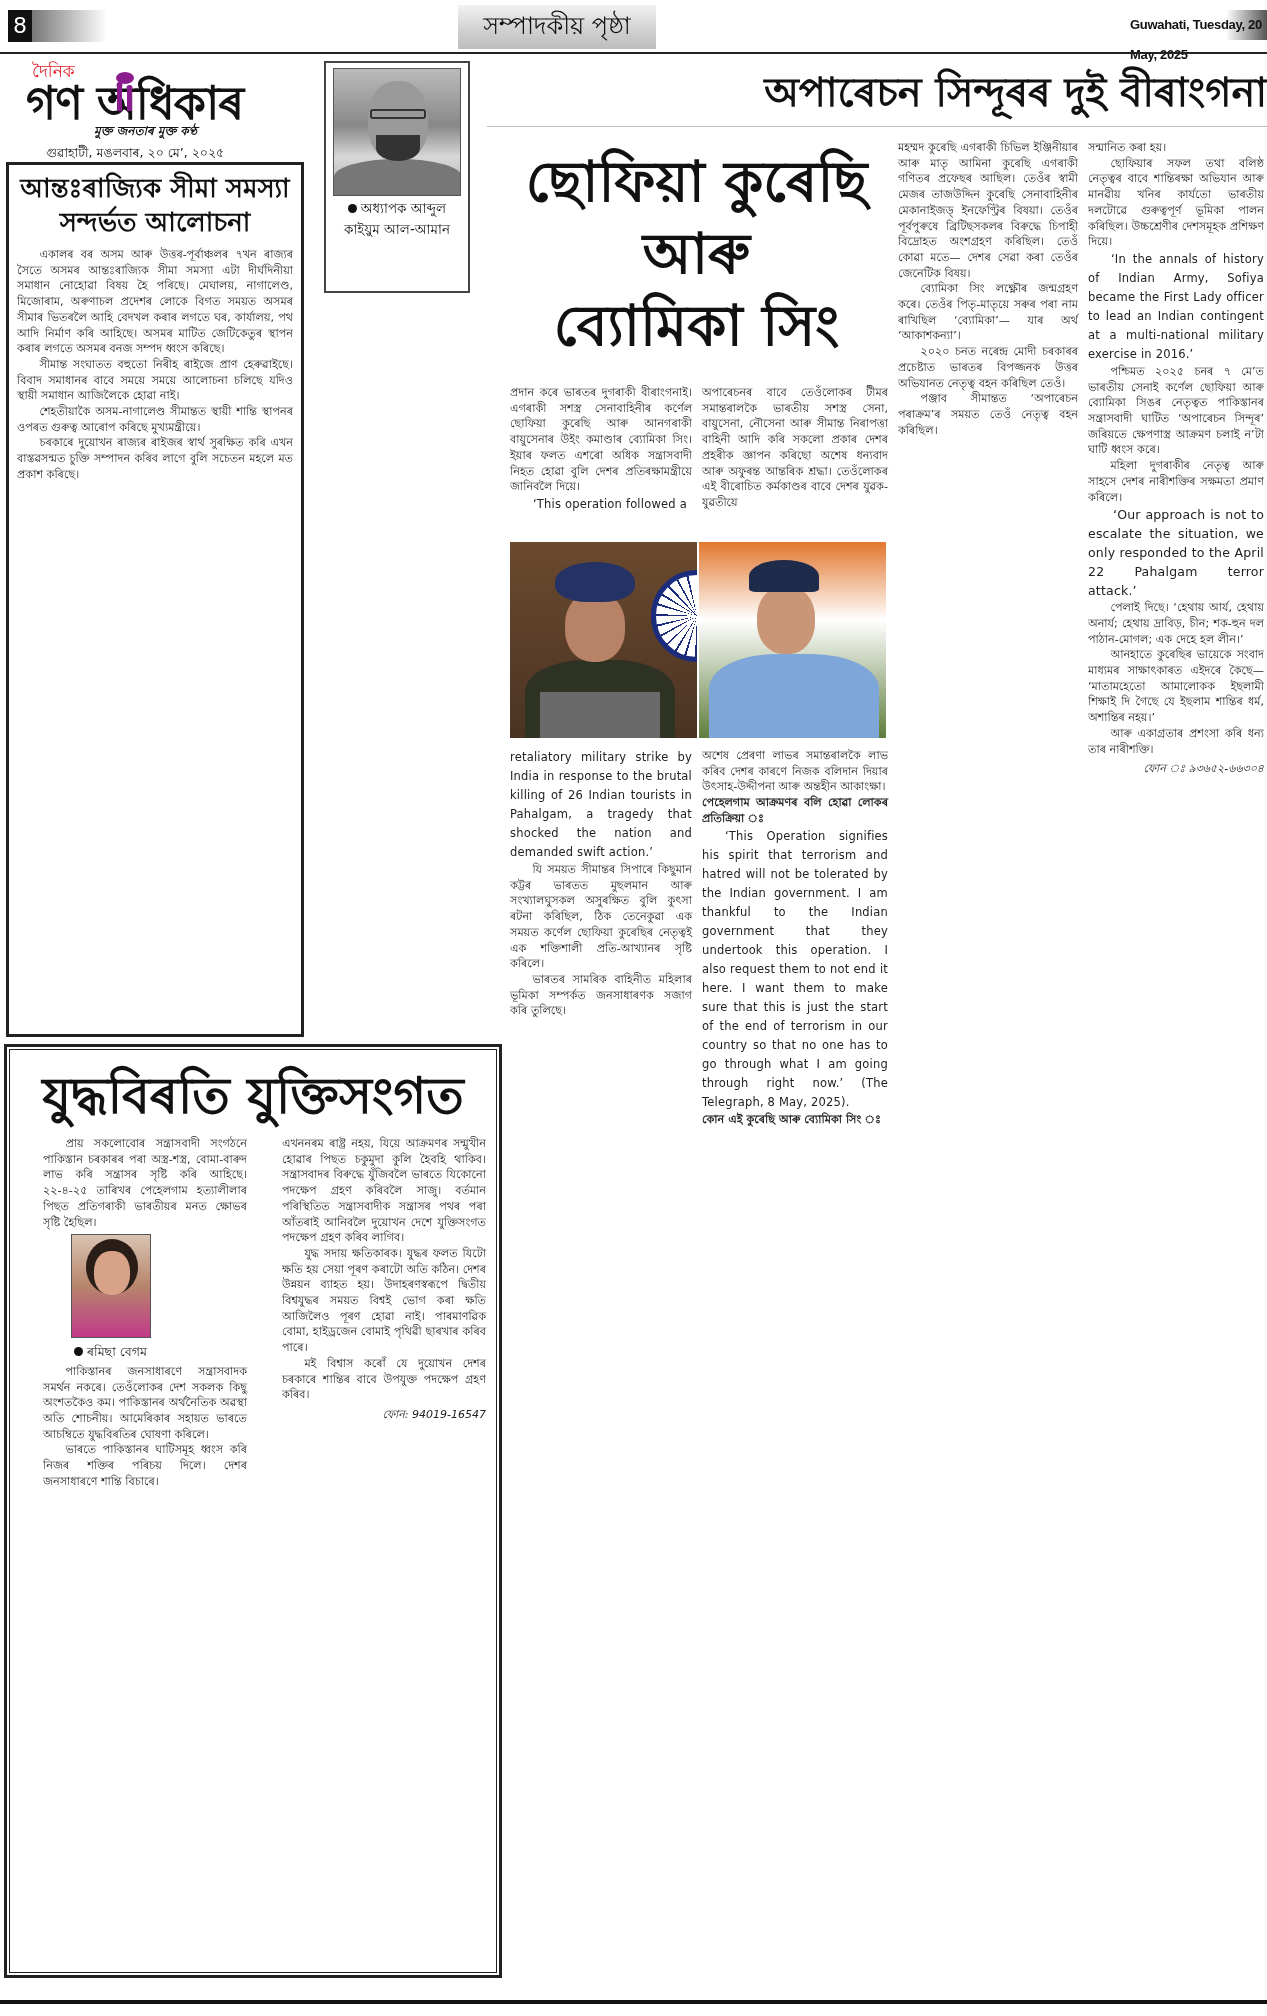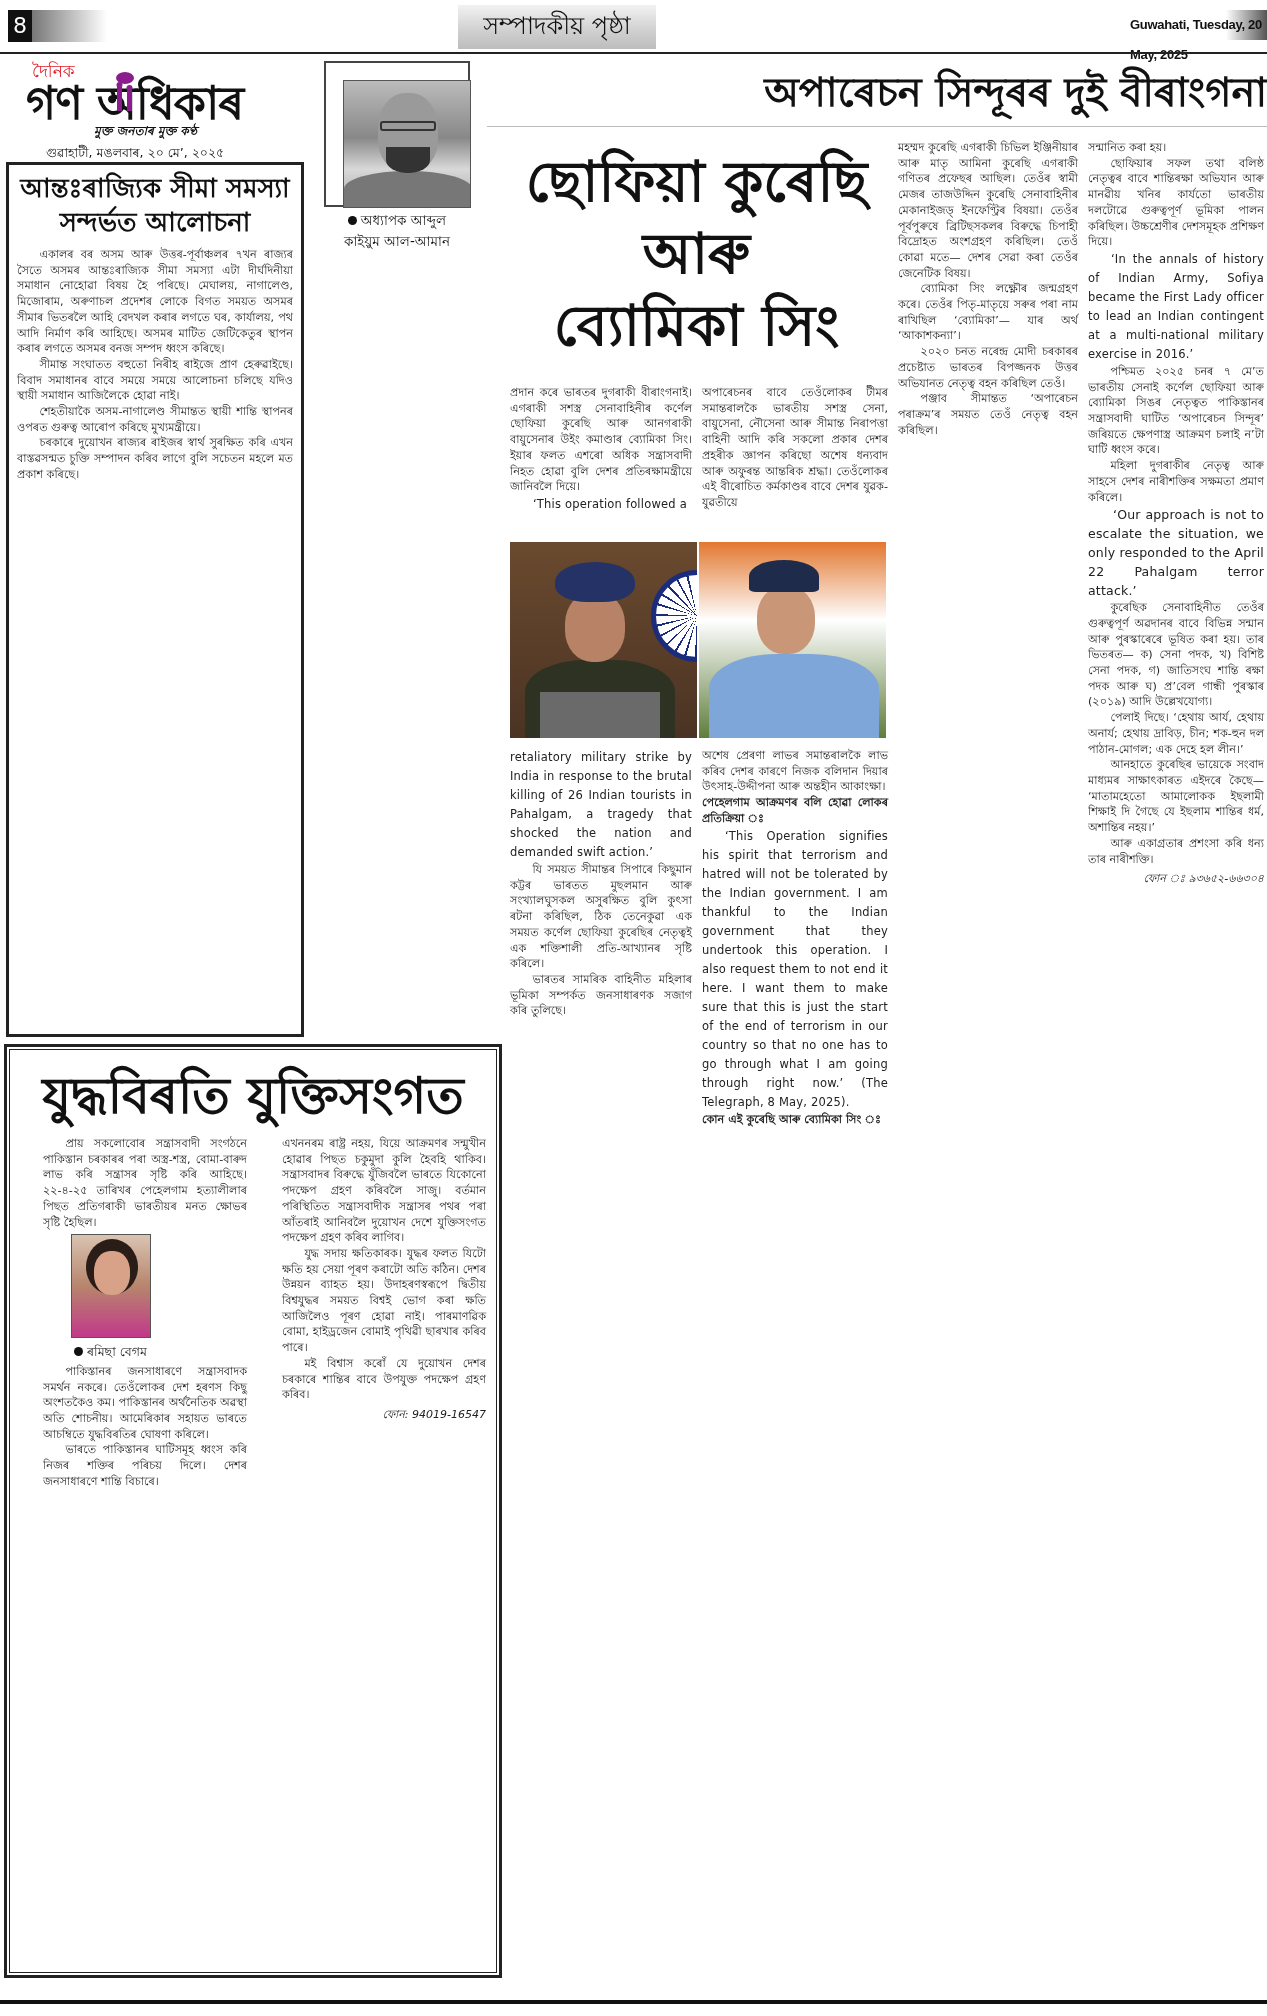--- a/index.html
+++ b/index.html
@@ -18,21 +18,21 @@
               background: linear-gradient(90deg, #fff 70%, #555 100%); padding-left: 0; letter-spacing: -0.3px; }
   .topline { left: 0; top: 52px; width: 1267px; height: 2px; background: #222; }
 
   .masthead { left: 14px; top: 58px; width: 300px; height: 110px; }
   .mast-small { position: absolute; left: 18px; top: 0; color: #e0202a; font-size: 17px; font-family: "DejaVu Serif", serif; }
   .mast-big { position: absolute; left: 12px; top: 10px; font-size: 46px; font-weight: bold; font-family: "DejaVu Serif", serif; letter-spacing: -1px; }
   .mast-icon { position: absolute; left: 97px; top: 13px; width: 30px; height: 42px; }
   .mast-tag { position: absolute; left: 80px; top: 64px; font-size: 12px; font-weight: bold; font-style: italic; }
   .mast-date { position: absolute; left: 32px; top: 86px; font-size: 12.5px; }
 
-  .author-box { left: 324px; top: 61px; width: 146px; height: 146px; border: 2px solid #444; padding: 17px; }
+  .author-box { left: 324px; top: 61px; width: 146px; height: 232px; border: 2px solid #444; padding: 5px; }
   .author-photo { width: 128px; height: 128px; margin: 0 auto; background: linear-gradient(180deg, #bbb 0%, #888 45%, #d8d8d8 70%, #aaa 100%);
                   border: 1px solid #555; position: relative; overflow: hidden; }
   .author-photo .head { position: absolute; left: 34px; top: 12px; width: 60px; height: 78px; border-radius: 45% 45% 40% 40%; background: #9a9a9a; }
   .author-photo .beard { position: absolute; left: 42px; top: 66px; width: 44px; height: 26px; border-radius: 0 0 50% 50%; background: #333; }
   .author-photo .glasses { position: absolute; left: 36px; top: 40px; width: 56px; height: 10px; border: 2px solid #333; border-radius: 3px; }
   .author-photo .suit { position: absolute; left: 0; bottom: 0; width: 128px; height: 36px; background: #777; border-radius: 50% 50% 0 0; }
   .author-name { font-size: 13.5px; text-align: center; line-height: 21px; margin-top: 2px; }
   .dot { display: inline-block; width: 9px; height: 9px; background: #111; border-radius: 50%; margin-right: 4px; }
 
   .main-head { left: 487px; top: 62px; width: 780px; height: 60px; font-family: "DejaVu Serif", serif;
@@ -181,40 +181,39 @@
   <p>পঞ্জাব সীমান্তত ‘অপাৰেচন পৰাক্ৰম’ৰ সময়ত তেওঁ নেতৃত্ব বহন কৰিছিল।</p>
 </div>
 
 <div class="abs col-text col5">
   <p style="text-indent:0">সন্মানিত কৰা হয়।</p>
   <p>ছোফিয়াৰ সফল তথা বলিষ্ঠ নেতৃত্বৰ বাবে শান্তিৰক্ষা অভিযান আৰু মানৱীয় খনিৰ কাৰ্যতো ভাৰতীয় দলটোৱে গুৰুত্বপূৰ্ণ ভূমিকা পালন কৰিছিল। উচ্চশ্ৰেণীৰ দেশসমূহক প্ৰশিক্ষণ দিয়ে।</p>
   <p class="en">‘In the annals of history of Indian Army, Sofiya became the First Lady officer to lead an Indian contingent at a multi-national military exercise in 2016.’</p>
   <p>পশ্চিমত ২০২৫ চনৰ ৭ মে’ত ভাৰতীয় সেনাই কৰ্ণেল ছোফিয়া আৰু ব্যোমিকা সিঙৰ নেতৃত্বত পাকিস্তানৰ সন্ত্ৰাসবাদী ঘাটিত ‘অপাৰেচন সিন্দূৰ’ জৰিয়তে ক্ষেপণাস্ত্ৰ আক্ৰমণ চলাই ন’টা ঘাটি ধ্বংস কৰে।</p>
   <p>মহিলা দুগৰাকীৰ নেতৃত্ব আৰু সাহসে দেশৰ নাৰীশক্তিৰ সক্ষমতা প্ৰমাণ কৰিলে।</p>
   <p class="en" style="font-size:12.5px;">‘Our approach is not to escalate the situation, we only responded to the April 22 Pahalgam terror attack.’</p>
-  <p>কুৰেছিক সেনাবাহিনীত তেওঁৰ গুৰুত্বপূৰ্ণ অৱদানৰ বাবে বিভিন্ন সন্মান আৰু পুৰস্কাৰেৰে ভূষিত কৰা হয়। তাৰ ভিতৰত— ক) সেনা পদক, খ) বিশিষ্ট সেনা পদক, গ) জাতিসংঘ শান্তি ৰক্ষা পদক আৰু ঘ) প্ৰ’বেল গান্ধী পুৰস্কাৰ (২০১৯) আদি উল্লেখযোগ্য।</p>
   <p>পেলাই দিছে। ‘হেথায় আৰ্য, হেথায় অনাৰ্য; হেথায় দ্ৰাবিড়, চীন; শক-হুন দল পাঠান-মোগল; এক দেহে হল লীন।’</p>
   <p>আনহাতে কুৰেছিৰ ভায়েকে সংবাদ মাধ্যমৰ সাক্ষাৎকাৰত এইদৰে কৈছে— ‘মাতামহেতো আমালোকক ইছলামী শিক্ষাই দি গৈছে যে ইছলাম শান্তিৰ ধৰ্ম, অশান্তিৰ নহয়।’</p>
   <p>আৰু একাগ্ৰতাৰ প্ৰশংসা কৰি ধন্য তাৰ নাৰীশক্তি।</p>
   <p class="phone-line">ফোন ঃ ৯৩৬৫২-৬৬৩০৪</p>
 </div>
 
 <div class="abs box2">
   <div class="box2-title">যুদ্ধবিৰতি যুক্তিসংগত</div>
   <div class="box2-cols">
     <div class="box2-col col-text">
       <p>প্ৰায় সকলোবোৰ সন্ত্ৰাসবাদী সংগঠনে পাকিস্তান চৰকাৰৰ পৰা অস্ত্ৰ-শস্ত্ৰ, বোমা-বাৰুদ লাভ কৰি সন্ত্ৰাসৰ সৃষ্টি কৰি আহিছে। ২২-৪-২৫ তাৰিখৰ পেহেলগাম হত্যালীলাৰ পিছত প্ৰতিগৰাকী ভাৰতীয়ৰ মনত ক্ষোভৰ সৃষ্টি হৈছিল।</p>
       <div class="b2-photo-wrap">
         <div class="b2-photo">
             <div class="hair"></div>
             <div class="fc"></div>
           </div>
         <div class="b2-caption"><span class="dot"></span><span>ৰমিছা বেগম</span></div>
       </div>
-      <p>পাকিস্তানৰ জনসাধাৰণে সন্ত্ৰাসবাদক সমৰ্থন নকৰে। তেওঁলোকৰ দেশ হৰণস কিছু অংশতকৈও কম। পাকিস্তানৰ অৰ্থনৈতিক অৱস্থা অতি শোচনীয়। আমেৰিকাৰ সহায়ত ভাৰতে আচম্বিতে যুদ্ধবিৰতিৰ ঘোষণা কৰিলে।</p>
+      <p>পাকিস্তানৰ জনসাধাৰণে সন্ত্ৰাসবাদক সমৰ্থন নকৰে। তেওঁলোকৰ দেশ সকলক কিছু অংশতকৈও কম। পাকিস্তানৰ অৰ্থনৈতিক অৱস্থা অতি শোচনীয়। আমেৰিকাৰ সহায়ত ভাৰতে আচম্বিতে যুদ্ধবিৰতিৰ ঘোষণা কৰিলে।</p>
       <p>ভাৰতে পাকিস্তানৰ ঘাটিসমূহ ধ্বংস কৰি নিজৰ শক্তিৰ পৰিচয় দিলে। দেশৰ জনসাধাৰণে শান্তি বিচাৰে।</p>
     </div>
     <div class="box2-col col-text">
       <p style="text-indent:0">এখননৰম ৰাষ্ট্ৰ নহয়, যিয়ে আক্ৰমণৰ সন্মুখীন হোৱাৰ পিছত চকুমুদা কুলি হৈবহি থাকিব। সন্ত্ৰাসবাদৰ বিৰুদ্ধে যুঁজিবলৈ ভাৰতে যিকোনো পদক্ষেপ গ্ৰহণ কৰিবলৈ সাজু। বৰ্তমান পৰিস্থিতিত সন্ত্ৰাসবাদীক সন্ত্ৰাসৰ পথৰ পৰা আঁতৰাই আনিবলৈ দুয়োখন দেশে যুক্তিসংগত পদক্ষেপ গ্ৰহণ কৰিব লাগিব।</p>
       <p>যুদ্ধ সদায় ক্ষতিকাৰক। যুদ্ধৰ ফলত যিটো ক্ষতি হয় সেয়া পূৰণ কৰাটো অতি কঠিন। দেশৰ উন্নয়ন ব্যাহত হয়। উদাহৰণস্বৰূপে দ্বিতীয় বিশ্বযুদ্ধৰ সময়ত বিশ্বই ভোগ কৰা ক্ষতি আজিলৈও পূৰণ হোৱা নাই। পাৰমাণৱিক বোমা, হাইড্ৰজেন বোমাই পৃথিৱী ছাৰখাৰ কৰিব পাৰে।</p>
       <p>মই বিশ্বাস কৰোঁ যে দুয়োখন দেশৰ চৰকাৰে শান্তিৰ বাবে উপযুক্ত পদক্ষেপ গ্ৰহণ কৰিব।</p>
       <p class="phone-line">ফোন: 94019-16547</p>
     </div>
   </div>
 </div>

